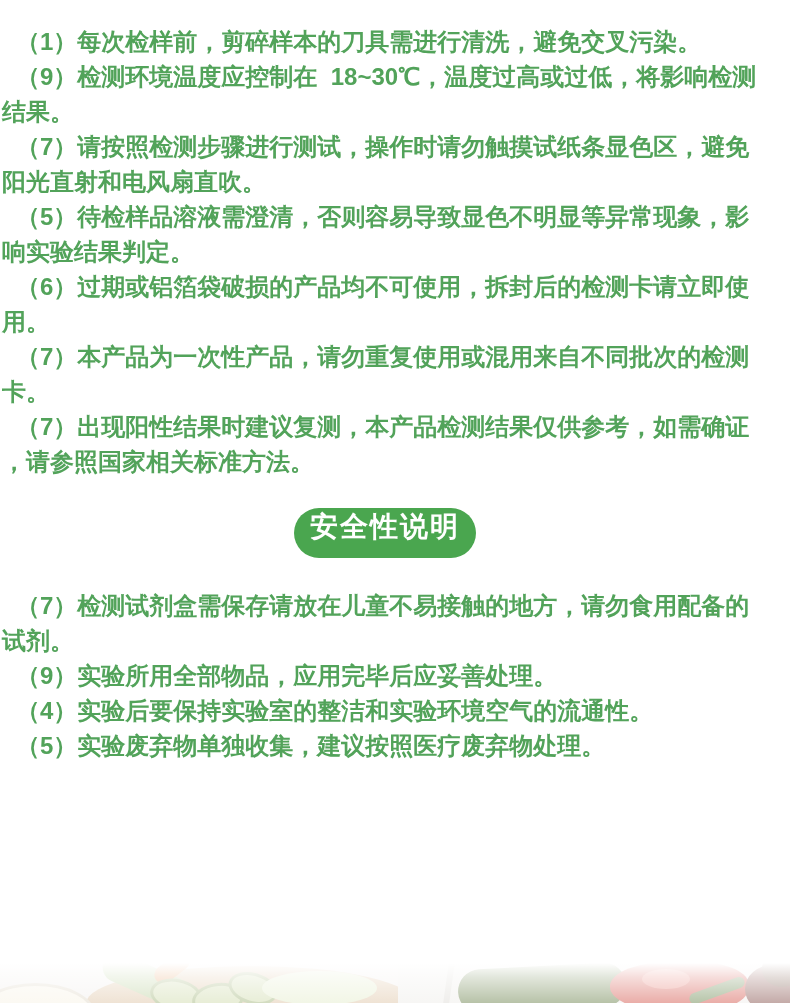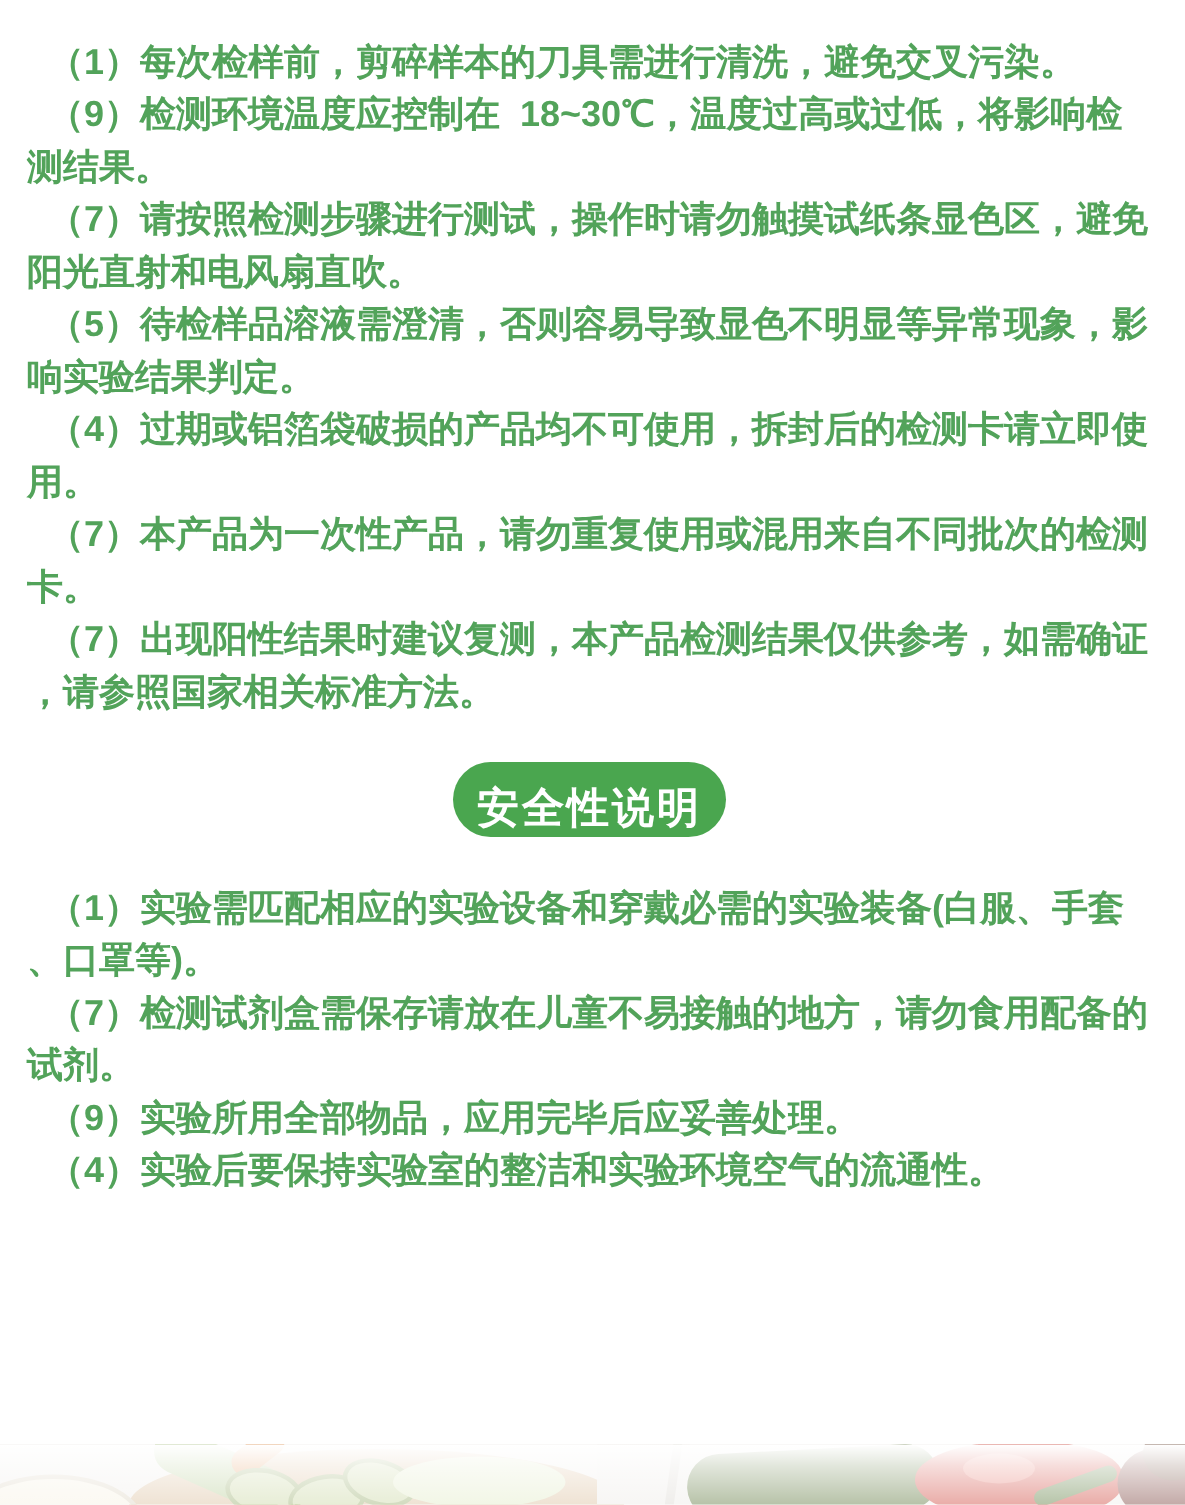--- a/index.html
+++ b/index.html
@@ -7,21 +7,21 @@
     width: 790px;
     height: 1003px;
     background: #ffffff;
     font-family: "Liberation Sans", sans-serif;
     position: relative;
     overflow: hidden;
   }
   .doc {
     box-sizing: border-box;
     width: 790px;
-    padding: 24px 22px 0 18px;
+    padding: 24px 22px 0 2px;
   }
   .item {
     margin: 0;
     font-size: 24px;
     line-height: 35px;
     font-weight: 700;
     color: var(--text-green, #52a35a);
     text-indent: 14px;
     white-space: pre-wrap;
     line-break: anywhere;
@@ -31,21 +31,21 @@
     display: flex;
     justify-content: center;
     margin: 29px 0 30px 0;
   }
   .badge {
     height: 50px;
     border-radius: 25px;
     background: var(--badge-green, #4aa64f);
     color: var(--badge-text, #ffffff);
     display: flex;
-    align-items: flex-end;
+    align-items: flex-start;
     padding: 0 16px;
     font-size: 28px;
     font-weight: 700;
     letter-spacing: 2px;
   }
   
   .photo-strip {
     position: absolute;
     left: 0; bottom: 0;
     width: 790px;
@@ -78,36 +78,36 @@
 </head>
 <body>
 
 <main class="doc">
 
   <section>
     <p class="item">（1）每次检样前，剪碎样本的刀具需进行清洗，避免交叉污染。</p>
     <p class="item">（9）检测环境温度应控制在  18~30℃，温度过高或过低，将影响检测结果。</p>
     <p class="item">（7）请按照检测步骤进行测试，操作时请勿触摸试纸条显色区，避免阳光直射和电风扇直吹。</p>
     <p class="item">（5）待检样品溶液需澄清，否则容易导致显色不明显等异常现象，影响实验结果判定。</p>
-    <p class="item">（4）过期或铝箔袋破损的产品均不可使用，拆封后的检测卡请立即使用。</p>
+    <p class="item">（6）过期或铝箔袋破损的产品均不可使用，拆封后的检测卡请立即使用。</p>
     <p class="item">（7）本产品为一次性产品，请勿重复使用或混用来自不同批次的检测卡。</p>
     <p class="item">（7）出现阳性结果时建议复测，本产品检测结果仅供参考，如需确证，请参照国家相关标准方法。</p>
   </section>
 
   <div class="badge-row">
     <div class="badge">
       <span>安全性说明</span>
     </div>
   </div>
 
   <section>
-    <p class="item">（1）实验需匹配相应的实验设备和穿戴必需的实验装备(白服、手套、口罩等)。</p>
     <p class="item">（7）检测试剂盒需保存请放在儿童不易接触的地方，请勿食用配备的试剂。</p>
     <p class="item">（9）实验所用全部物品，应用完毕后应妥善处理。</p>
     <p class="item">（4）实验后要保持实验室的整洁和实验环境空气的流通性。</p>
+    <p class="item">（5）实验废弃物单独收集，建议按照医疗废弃物处理。</p>
   </section>
 
 </main>
 
 <div class="photo-strip">
   <i class="ps-board"></i>
   <i class="ps-cuke"></i>
   <i class="ps-carrot"></i>
   <i class="ps-slice1"></i>
   <i class="ps-slice2"></i>

